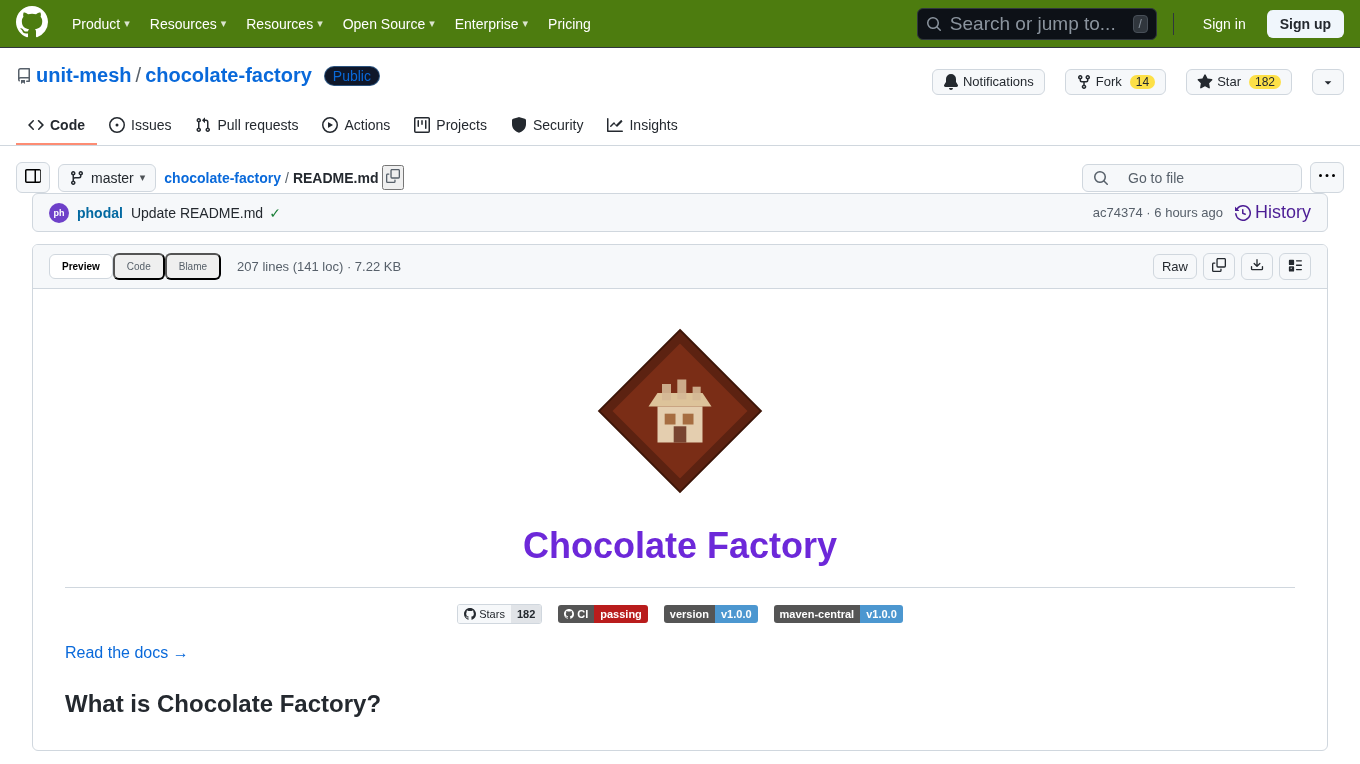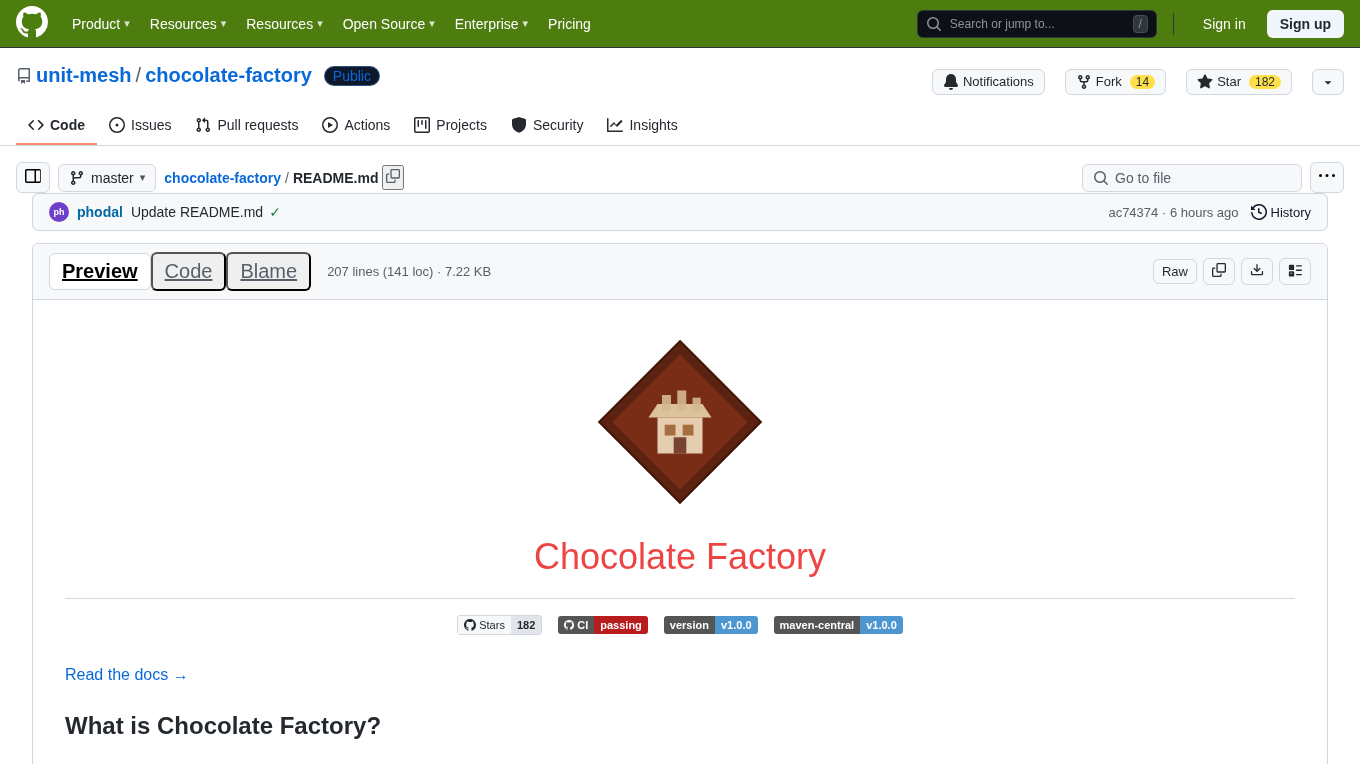--- a/index.html
+++ b/index.html
@@ -5,21 +5,21 @@
     * { box-sizing: border-box; margin: 0; padding: 0; }
     body { font-family: -apple-system, BlinkMacSystemFont, 'Segoe UI', Helvetica, Arial, sans-serif; font-size: 14px; color: #24292f; background: #fff; }
     
     
     .header { display: flex; align-items: center; padding: 0 16px; height: 48px; background: #4d7c0f; border-bottom: 1px solid #30363d; }
     .header-logo { color: #fff; margin-right: 16px; flex-shrink: 0; }
     .header-nav { display: flex; align-items: center; gap: 4px; flex: 1; }
     .header-nav-item { color: #fff; padding: 6px 8px; border-radius: 6px; cursor: pointer; font-size: 14px; font-weight: 500; display: flex; align-items: center; gap: 4px; text-decoration: none; }
     .header-search { margin-left: auto; display: flex; align-items: center; gap: 8px; }
     .search-box { display: flex; align-items: center; background: #0d1117; border: 1px solid #30363d; border-radius: 6px; padding: 4px 8px; width: 240px; gap: 8px; cursor: text; }
-    .search-box-text { color: #8b949e; font-size: 12px; flex: 1; }
+    .search-box-text { color: #8b949e; font-size: 19px; flex: 1; }
     .search-kbd { background: #30363d; color: #8b949e; border-radius: 4px; padding: 1px 5px; font-size: 12px; border: 1px solid #484f58; }
     .btn-sign-in { color: #fff; padding: 5px 12px; border-radius: 6px; cursor: pointer; font-size: 14px; font-weight: 500; background: transparent; border: 1px solid transparent; }
     .btn-sign-up { color: #24292f; padding: 5px 12px; border-radius: 6px; cursor: pointer; font-size: 14px; font-weight: 600; background: #f0f6fc; border: 1px solid rgba(240,246,252,0.1); }
 
     
     .repo-header { padding: 16px 16px 0; border-bottom: 1px solid #d0d7de; }
     .repo-breadcrumb { display: flex; align-items: center; gap: 4px; font-size: 20px; margin-bottom: 12px; }
     .repo-breadcrumb .owner { color: #0969da; font-weight: 600; text-decoration: none; }
     .repo-breadcrumb .slash { color: #57606a; }
     .repo-breadcrumb .name { color: #0969da; font-weight: 600; text-decoration: none; }
@@ -35,47 +35,47 @@
     
     .file-area { padding: 16px; }
     .file-header-bar { display: flex; align-items: center; gap: 8px; margin-bottom: 0; }
     .branch-selector { display: flex; align-items: center; gap: 6px; padding: 5px 10px; border: 1px solid #d0d7de; border-radius: 6px; font-size: 14px; cursor: pointer; background: #f6f8fa; }
     .breadcrumb-path { display: flex; align-items: center; gap: 4px; font-size: 14px; }
     .breadcrumb-path .repo-link { color: #0969da; font-weight: 600; cursor: pointer; }
     .breadcrumb-path .separator { color: #57606a; }
     .breadcrumb-path .filename { font-weight: 600; }
     .copy-icon-btn { padding: 2px; cursor: pointer; color: #57606a; }
     .file-header-right { margin-left: auto; display: flex; align-items: center; gap: 8px; }
-    .goto-file { display: flex; align-items: center; gap: 6px; padding: 5px 10px; border: 1px solid #d0d7de; border-radius: 6px; font-size: 14px; cursor: pointer; background: #f6f8fa; color: #57606a; width: 220px; }
+    .goto-file { display: flex; align-items: center; gap: 19px; padding: 5px 10px; border: 1px solid #d0d7de; border-radius: 6px; font-size: 14px; cursor: pointer; background: #f6f8fa; color: #57606a; width: 220px; }
     .more-options-btn { padding: 5px 8px; border: 1px solid #d0d7de; border-radius: 6px; cursor: pointer; background: #f6f8fa; }
 
     
     .commit-bar { display: flex; align-items: center; padding: 8px 16px; background: #f6f8fa; border: 1px solid #d0d7de; border-radius: 6px; margin: 0 16px 0; }
     .avatar { width: 20px; height: 20px; border-radius: 50%; background: #6e40c9; margin-right: 8px; display: flex; align-items: center; justify-content: center; color: #fff; font-size: 10px; overflow: hidden; }
     .commit-author { font-weight: 600; color: #0369a1; }
     .commit-message { margin-left: 8px; color: #24292f; }
     .check-icon { color: #1a7f37; margin-left: 6px; }
     .commit-hash { margin-left: auto; color: #57606a; font-size: 13px; }
-    .history-btn { display: flex; align-items: center; gap: 4px; color: #0f172a; font-size: 13px; cursor: pointer; margin-left: 12px; text-decoration: none; justify-content: flex-end; }
+    .history-btn { display: flex; align-items: center; gap: 4px; color: #4c1d95; font-size: 18px; cursor: pointer; margin-left: 12px; text-decoration: none; justify-content: flex-end; }
 
     
     .file-content-wrap { border: 1px solid #d0d7de; border-radius: 6px; margin: 12px 16px; overflow: hidden; }
     .file-tabs-bar { display: flex; align-items: center; padding: 8px 16px; background: #f6f8fa; border-bottom: 1px solid #d0d7de; gap: 0; }
-    .file-tab { padding: 6px 12px; font-size: 20px; cursor: pointer; border-radius: 6px; text-decoration: underline; }
+    .file-tab { padding: 6px 12px; font-size: 10px; cursor: pointer; border-radius: 6px; }
     .file-tab.active { background: #fff; border: 1px solid #d0d7de; font-weight: 600; }
     .file-tab:not(.active) { color: #57606a; }
     .file-info { color: #57606a; font-size: 13px; margin-left: 16px; }
     .file-actions { margin-left: auto; display: flex; align-items: center; gap: 6px; }
     .file-action-btn { padding: 4px 8px; border: 1px solid #d0d7de; border-radius: 6px; cursor: pointer; background: #f6f8fa; color: #24292f; font-size: 13px; }
 
     
     .readme-content { padding: 32px; text-align: center; }
     .readme-logo { display: flex; flex-direction: column; align-items: center; margin-bottom: 24px; }
-    .readme-title { font-size: 36px; font-weight: 400; color: #ef4444; margin-bottom: 20px; }
-    .readme-badges { display: flex; align-items: center; justify-content: center; gap: 16px; margin-bottom: 31px; flex-wrap: wrap; text-align: right; }
+    .readme-title { font-size: 36px; font-weight: 700; color: #6d28d9; margin-bottom: 20px; }
+    .readme-badges { display: flex; align-items: center; justify-content: center; gap: 16px; margin-bottom: 20px; flex-wrap: wrap; text-align: right; }
     .badge-item { display: inline-flex; align-items: center; border-radius: 3px; overflow: hidden; font-size: 11px; font-weight: 600; }
     .badge-left { background: #555; color: #fff; padding: 3px 6px; }
     .badge-right-green { background: #b91c1c; color: #fff; padding: 3px 6px; }
     .badge-stars { display: flex; align-items: center; border: 1px solid #d0d7de; border-radius: 3px; overflow: hidden; font-size: 11px; }
     .badge-stars-left { background: #f6f8fa; padding: 3px 6px; display: flex; align-items: center; gap: 3px; color: #24292f; }
     .badge-stars-right { background: #e1e4e8; padding: 3px 6px; color: #24292f; font-weight: 600; }
     .readme-link { color: #0969da; text-decoration: none; font-size: 16px; margin-bottom: 20px; display: inline-block; text-align: left; }
     .readme-section-title { font-size: 24px; font-weight: 600; color: #24292f; text-align: left; margin-top: 8px; }
     .readme-divider { border: none; border-top: 1px solid #d0d7de; margin: 16px 0; }
     

